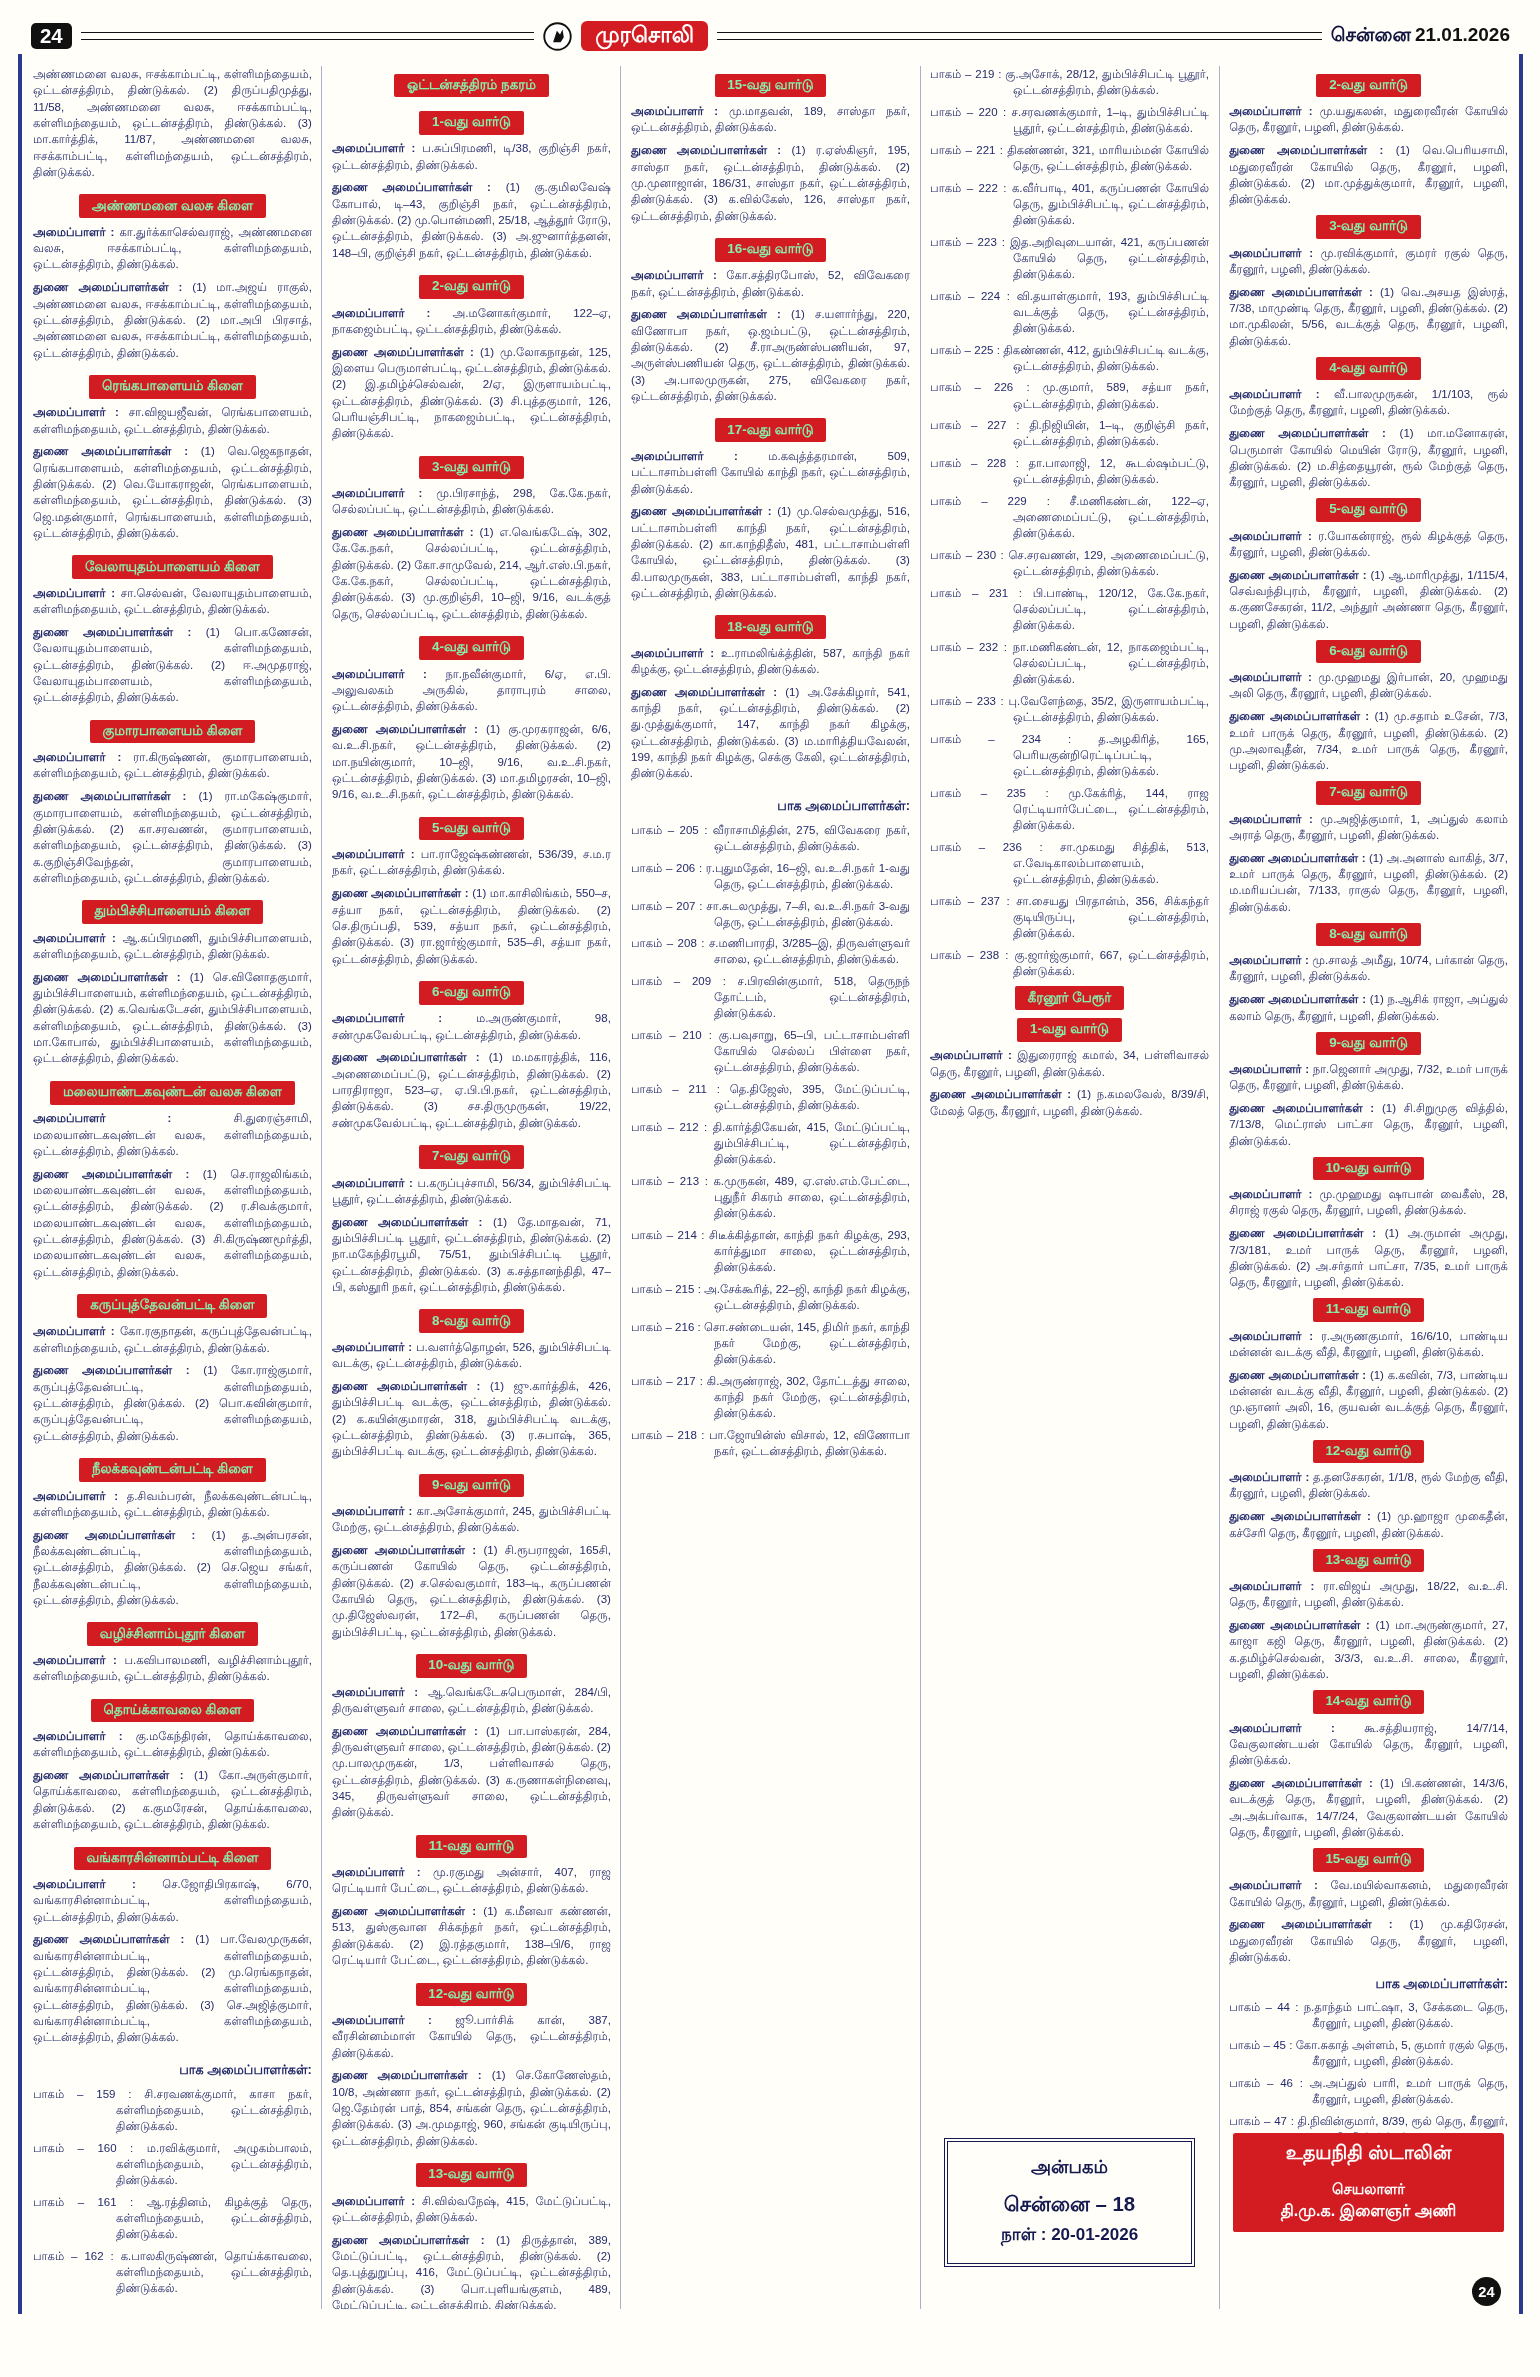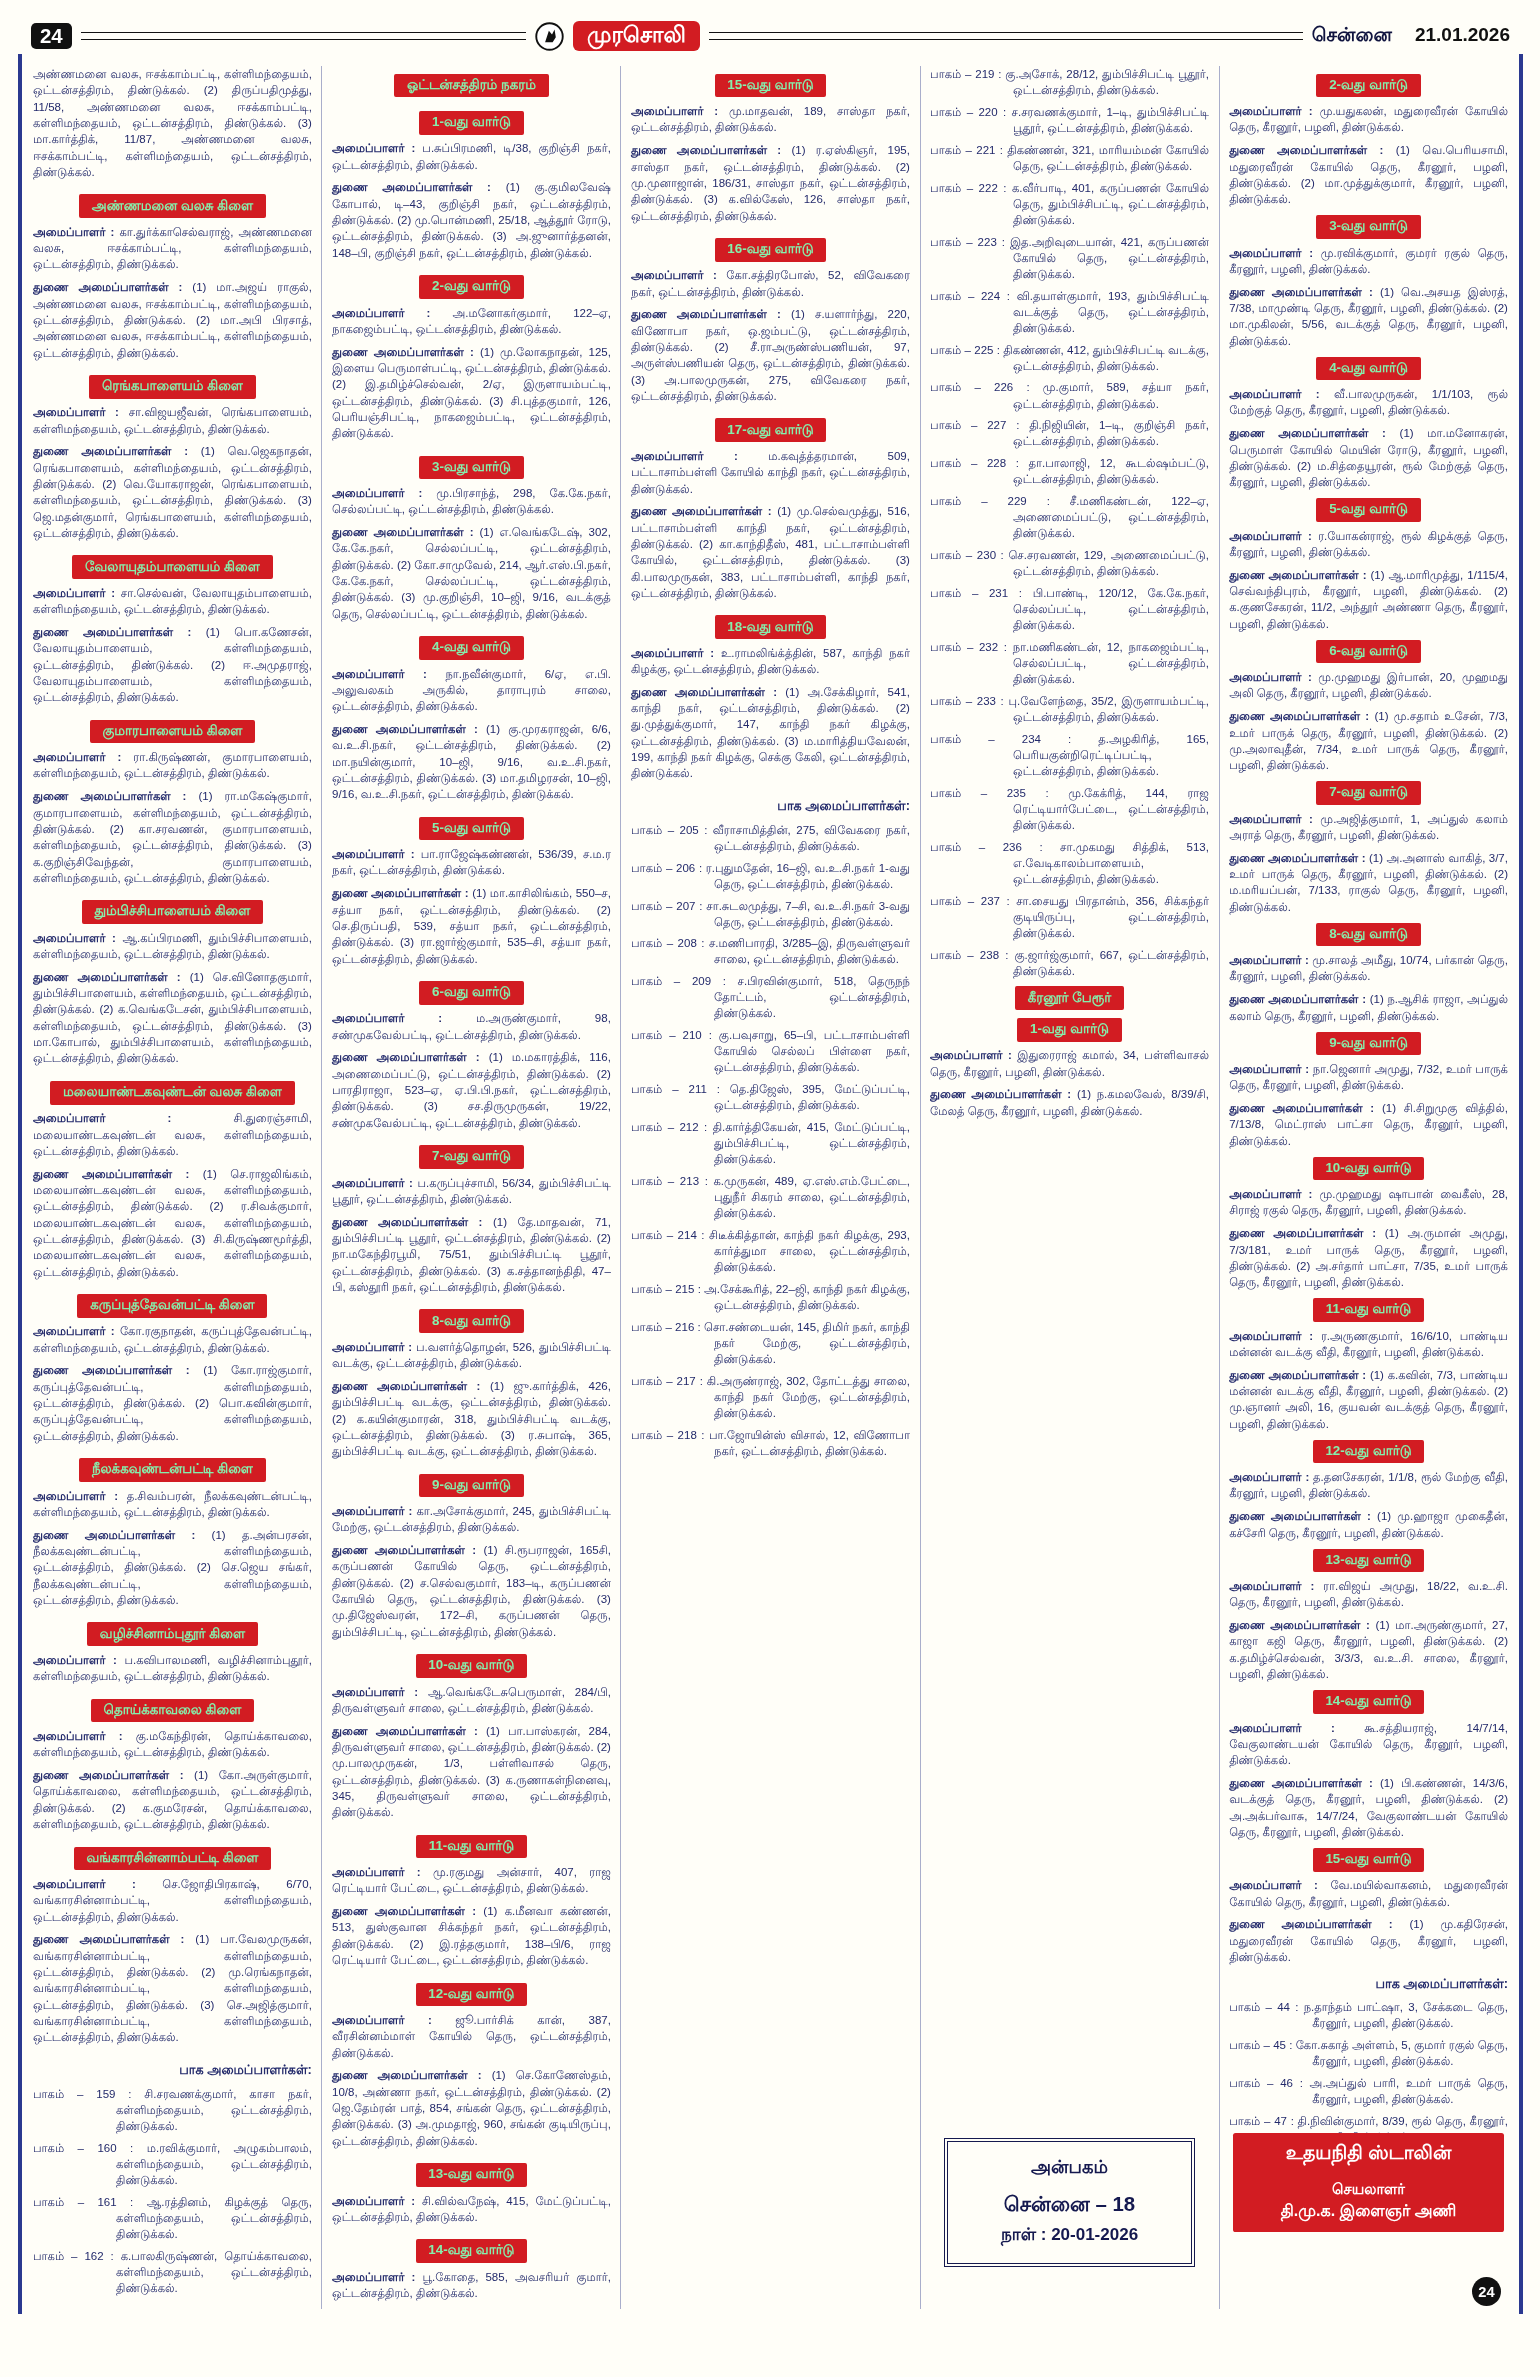--- a/index.html
+++ b/index.html
@@ -13,21 +13,21 @@
   .masthead{position:absolute;top:18px;left:31px;right:31px;height:36px;
     display:flex;align-items:center;gap:9px;}
   .pageno{background:#111;color:#fff;font-weight:bold;font-size:20.4px;
     padding:2.6px 9px;border-radius:5.1px;line-height:1;}
   .rule-seg{height:5.7px;border-top:1.9px solid #111;border-bottom:1.9px solid #111;}
   .seg-a{flex:1.2;}
   .seg-b{flex:1.6;}
   .logo{width:29px;height:29px;flex:0 0 auto;}
   .mast-box{background:var(--red,#d21c22);color:#fff;font-weight:bold;font-size:22px;
     padding:3.2px 14px 5.1px;border-radius:6px;line-height:1;}
-  .city-date{display:flex;align-items:baseline;gap:23px;font-weight:bold;}
+  .city-date{display:flex;align-items:baseline;gap:4px;font-weight:bold;}
   .city{font-size:19px;color:#10143f;}
   .date{font-size:19px;color:#111;}
 
   
   .cols{position:absolute;top:66px;left:33px;right:33px;bottom:14px;display:flex;}
   .col{flex:1 1 0;min-width:0;overflow:hidden;display:flex;flex-direction:column;}
   .col + .col{border-left:0.6px solid #a9aecb;padding-left:9.6px;margin-left:9.6px;}
   .flow{flex:0 1 auto;min-height:0;overflow:hidden;}
 
   .red-bar{background:var(--red,#d21c22);color:#86efac;font-weight:bold;font-size:13.4px;
@@ -160,20 +160,21 @@
         <div class="para"><b>அமைப்பாளர் : </b>ஆ.வெங்கடேசுபெருமாள், 284/பி, திருவள்ளுவர் சாலை, ஒட்டன்சத்திரம், திண்டுக்கல்.</div>
         <div class="para"><b>துணை அமைப்பாளர்கள் : </b>(1) பா.பாஸ்கரன், 284, திருவள்ளுவர் சாலை, ஒட்டன்சத்திரம், திண்டுக்கல். (2) மு.பாலமுருகன், 1/3, பள்ளிவாசல் தெரு, ஒட்டன்சத்திரம், திண்டுக்கல். (3) க.ருணாகள்நினைவு, 345, திருவள்ளுவர் சாலை, ஒட்டன்சத்திரம், திண்டுக்கல்.</div>
         <div class="red-bar">11-வது வார்டு</div>
         <div class="para"><b>அமைப்பாளர் : </b>மு.ரகுமது அன்சார், 407, ராஜ ரெட்டியார் பேட்டை, ஒட்டன்சத்திரம், திண்டுக்கல்.</div>
         <div class="para"><b>துணை அமைப்பாளர்கள் : </b>(1) க.மீனவா கண்ணன், 513, துஸ்குவான சிக்கந்தர் நகர், ஒட்டன்சத்திரம், திண்டுக்கல். (2) இ.ரத்தகுமார், 138–பி/6, ராஜ ரெட்டியார் பேட்டை, ஒட்டன்சத்திரம், திண்டுக்கல்.</div>
         <div class="red-bar">12-வது வார்டு</div>
         <div class="para"><b>அமைப்பாளர் : </b>ஜூ.பார்சிக் கான், 387, வீரசின்னம்மாள் கோயில் தெரு, ஒட்டன்சத்திரம், திண்டுக்கல்.</div>
         <div class="para"><b>துணை அமைப்பாளர்கள் : </b>(1) செ.கோணேஸ்தம், 10/8, அண்ணா நகர், ஒட்டன்சத்திரம், திண்டுக்கல். (2) ஜெ.தேம்ரன் பாத், 854, சங்கன் தெரு, ஒட்டன்சத்திரம், திண்டுக்கல். (3) அ.முமதாஜ், 960, சங்கன் குடியிருப்பு, ஒட்டன்சத்திரம், திண்டுக்கல்.</div>
         <div class="red-bar">13-வது வார்டு</div>
         <div class="para"><b>அமைப்பாளர் : </b>சி.வில்வநேஷ், 415, மேட்டுப்பட்டி, ஒட்டன்சத்திரம், திண்டுக்கல்.</div>
+        <div class="para"><b>துணை அமைப்பாளர்கள் : </b>(1) திருத்தான், 389, மேட்டுப்பட்டி, ஒட்டன்சத்திரம், திண்டுக்கல். (2) தெ.புத்துறுப்பு, 416, மேட்டுப்பட்டி, ஒட்டன்சத்திரம், திண்டுக்கல். (3) பொ.புளியங்குளம், 489, மேட்டுப்பட்டி, ஒட்டன்சத்திரம், திண்டுக்கல்.</div>
         <div class="red-bar">14-வது வார்டு</div>
         <div class="para"><b>அமைப்பாளர் : </b>பூ.கோதை, 585, அவசரியர் குமார், ஒட்டன்சத்திரம், திண்டுக்கல்.</div>
       </section>
     <section class="col">
         <div class="red-bar">15-வது வார்டு</div>
         <div class="para"><b>அமைப்பாளர் : </b>மு.மாதவன், 189, சாஸ்தா நகர், ஒட்டன்சத்திரம், திண்டுக்கல்.</div>
         <div class="para"><b>துணை அமைப்பாளர்கள் : </b>(1) ர.ஏஸ்கிஞர், 195, சாஸ்தா நகர், ஒட்டன்சத்திரம், திண்டுக்கல். (2) மு.முனாஜான், 186/31, சாஸ்தா நகர், ஒட்டன்சத்திரம், திண்டுக்கல். (3) க.வில்கேஸ், 126, சாஸ்தா நகர், ஒட்டன்சத்திரம், திண்டுக்கல்.</div>
         <div class="red-bar">16-வது வார்டு</div>
         <div class="para"><b>அமைப்பாளர் : </b>கோ.சத்திரபோஸ், 52, விவேகரை நகர், ஒட்டன்சத்திரம், திண்டுக்கல்.</div>
         <div class="para"><b>துணை அமைப்பாளர்கள் : </b>(1) ச.யளார்ந்து, 220, விணோபா நகர், ஒ.ஜம்பட்டு, ஒட்டன்சத்திரம், திண்டுக்கல். (2) சீ.ராஅருண்ஸ்பணியன், 97, அருள்ஸ்பணியன் தெரு, ஒட்டன்சத்திரம், திண்டுக்கல். (3) அ.பாலமுருகன், 275, விவேகரை நகர், ஒட்டன்சத்திரம், திண்டுக்கல்.</div>

